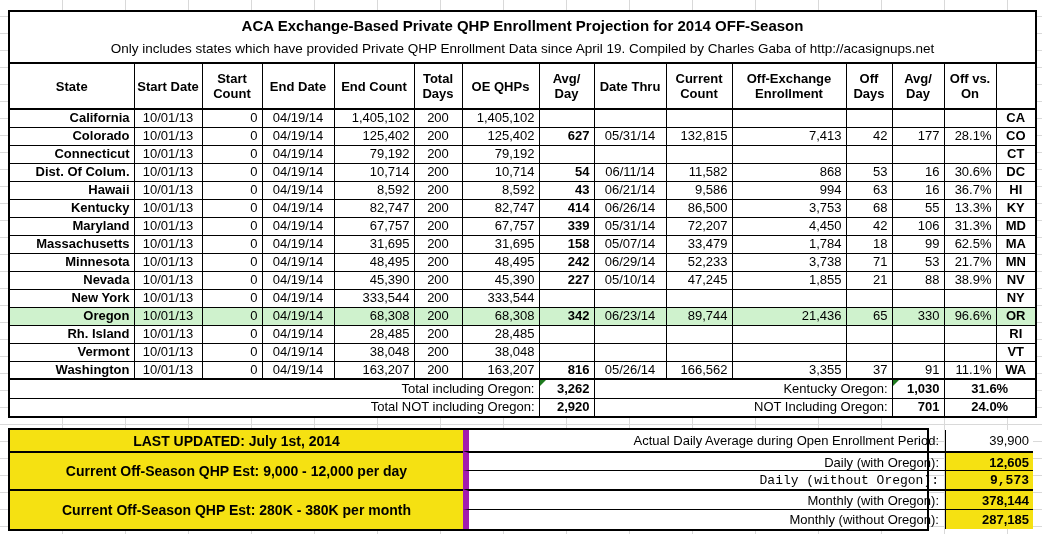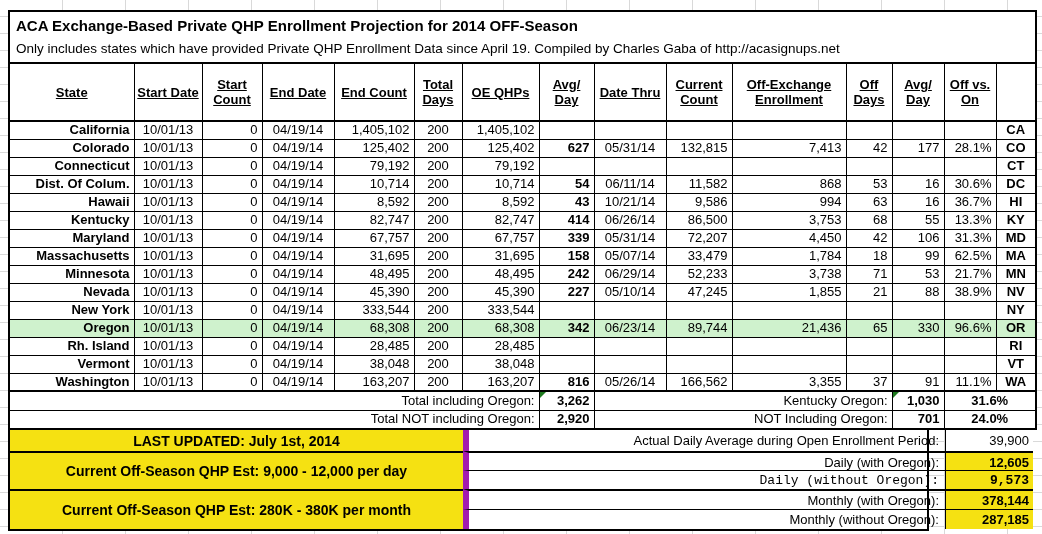--- a/index.html
+++ b/index.html
@@ -24,30 +24,29 @@
     background:#fff;border:2px solid #000;
     font-size:13px;color:#000;
   }
   .sheet td,.sheet th{
     border:1px solid #000;
     height:18px;padding:0 4px;
     white-space:nowrap;overflow:hidden;
     font-size:13px;line-height:16px;
   }
   td.title-cell{
-    height:52px;text-align:left;border-bottom:2px solid #000;
+    height:52px;text-align:center;border-bottom:2px solid #000;
     white-space:normal;padding:2px 6px;
   }
   .title-line{font-weight:bold;font-size:15px;line-height:24px;}
   .subtitle-line{font-size:13.5px;line-height:22px;}
   tr.col-head th{
-    height:58px;font-weight:bold;text-align:center;vertical-align:middle;
+    height:46px;font-weight:bold;text-align:center;vertical-align:middle;
     white-space:normal;line-height:15px;border-bottom:2px solid #000;
     padding:0 2px;
-    text-decoration:underline;
   }
   .a-right{text-align:right;}
   .a-center{text-align:center;}
   .b{font-weight:bold;}
   .thick-r{border-right:2px solid #000;}
   tr.hl td{background:var(--hl-green);}
   tr.last-data td{border-bottom:2px solid #000;}
   tr.total-row td{height:19px;}
   .t-label{text-align:right;font-size:13.5px;}
   .t-val{font-weight:bold;text-align:right;position:relative;border-right:2px solid #000;}
@@ -205,21 +204,21 @@
       </tr>
       <tr>
         <td class="a-right b">Hawaii</td>
         <td class="a-center">10/01/13</td>
         <td class="a-right">0</td>
         <td class="a-center">04/19/14</td>
         <td class="a-right">8,592</td>
         <td class="a-center">200</td>
         <td class="a-right">8,592</td>
         <td class="a-right b thick-r">43</td>
-        <td class="a-center">10/21/14</td>
+        <td class="a-center">06/21/14</td>
         <td class="a-right">9,586</td>
         <td class="a-right">994</td>
         <td class="a-right">63</td>
         <td class="a-right">16</td>
         <td class="a-right thick-r">36.7%</td>
         <td class="a-center b">HI</td>
       </tr>
       <tr>
         <td class="a-right b">Kentucky</td>
         <td class="a-center">10/01/13</td>

